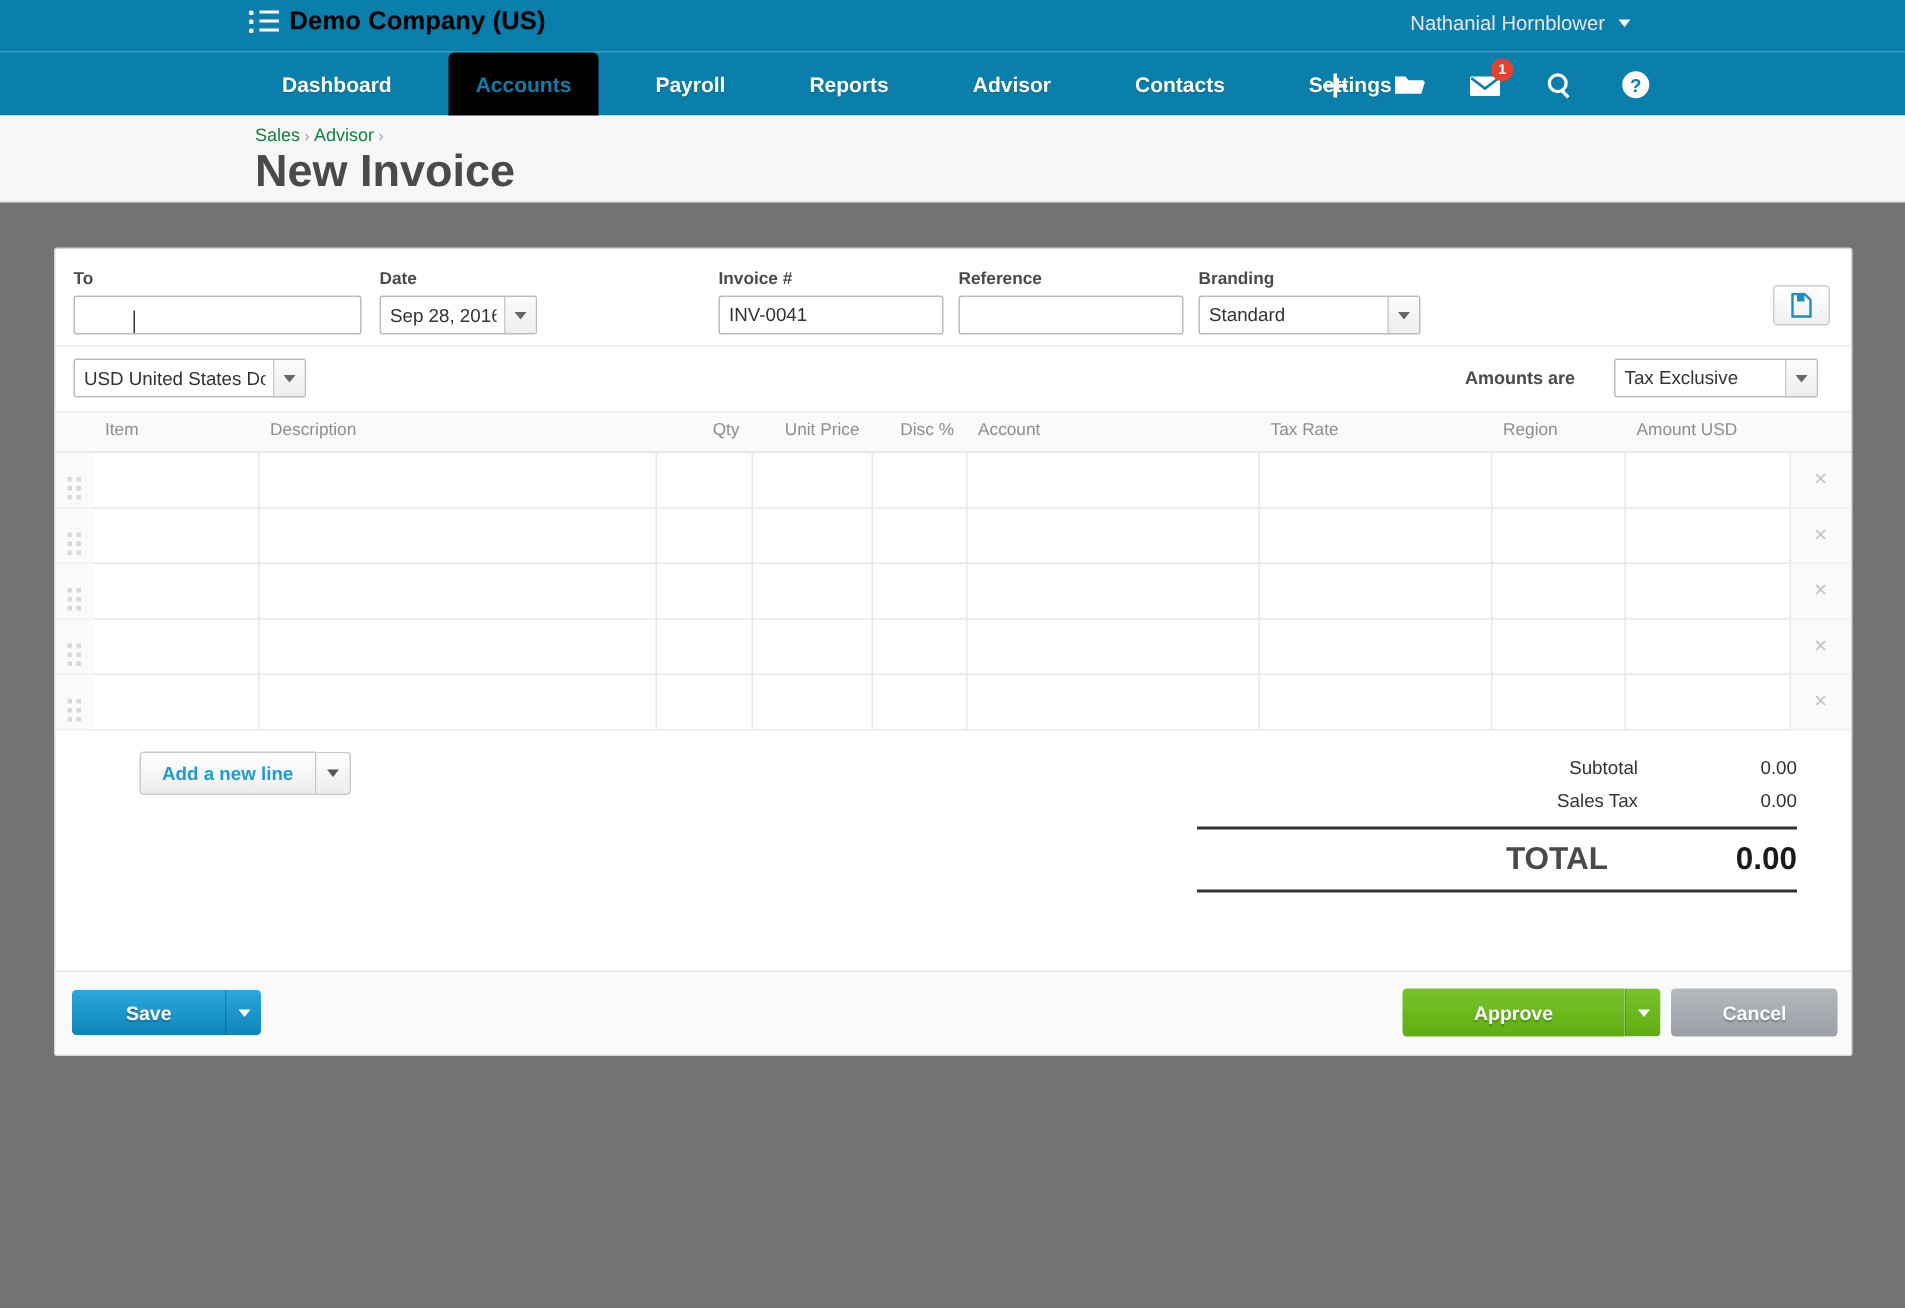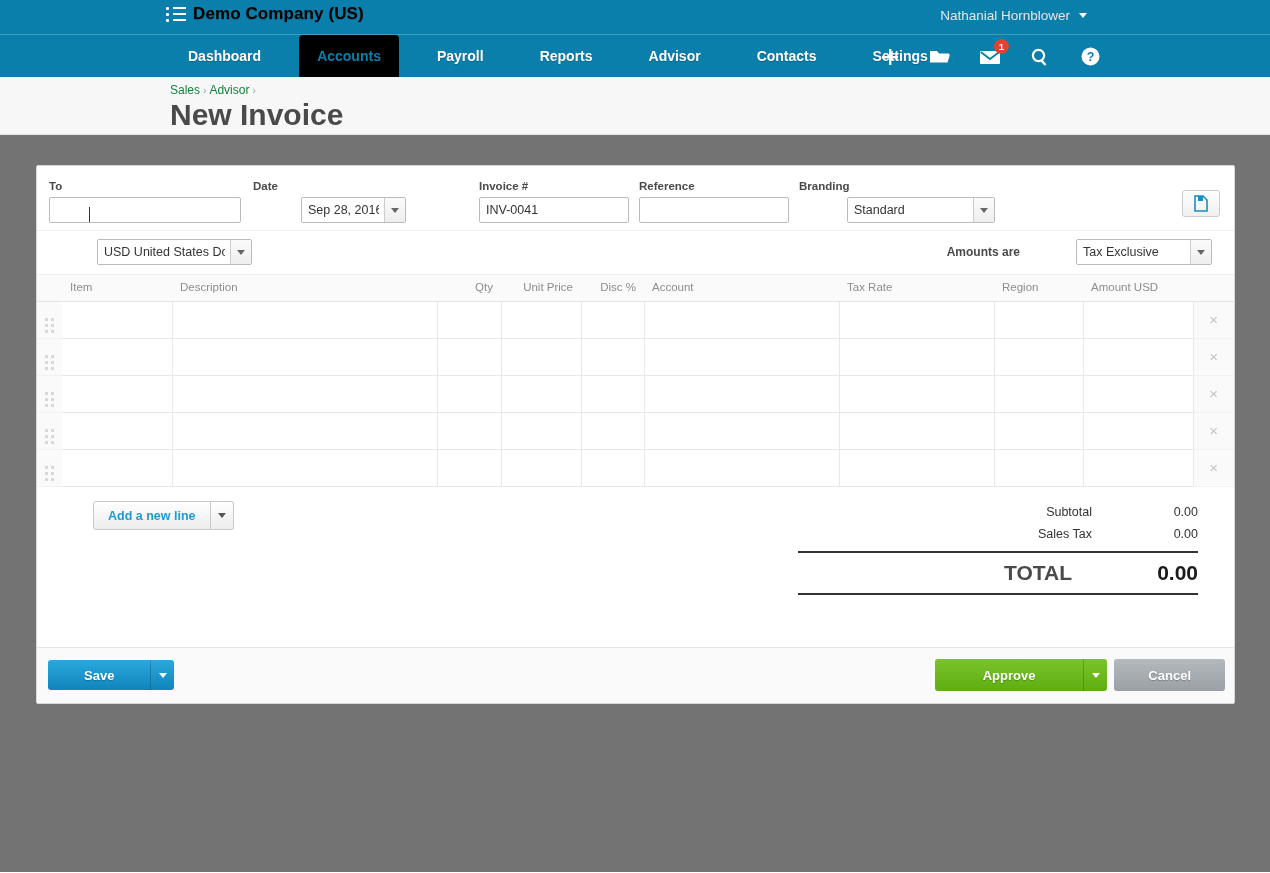--- a/index.html
+++ b/index.html
@@ -172,21 +172,21 @@
     border: 1px solid #bbbbbb;
     border-radius: 2px;
     background: #ffffff;
     font-size: 12.5px;
     color: #333333;
     padding: 0 6px;
     font-family: "Liberation Sans", sans-serif;
     outline: none;
   }
   .txtin::placeholder { color: #b0b0b0; }
-  .selwrap { position: relative; display: inline-block; margin-left: 48px; }
+  .selwrap { position: relative; display: inline-block; }
   .selwrap .txtin { padding-right: 26px; }
   .drop-btn {
     position: absolute;
     right: 1px; top: 1px;
     width: 21px; height: 24px;
     background: linear-gradient(#fbfbfb, #eeeeee);
     border-left: 1px solid #cccccc;
     display: flex; align-items: center; justify-content: center;
     cursor: pointer;
   }
@@ -217,21 +217,21 @@
   
   .curr-row {
     position: relative;
     height: 44px;
     border-bottom: 1px solid #eeeeee;
   }
   .curr-left { position: absolute; left: 12px; top: 8px; }
   .curr-right {
     position: absolute;
     right: 22px; top: 8px;
-    display: flex; align-items: center; gap: 8px;
+    display: flex; align-items: center; gap: 26px;
   }
   .amounts-lbl { font-size: 12px; font-weight: bold; color: #4a4a4a; }
 
   
   .lt { width: 100%; border-collapse: collapse; table-layout: fixed; }
   .lt thead th {
     background: #fafafa;
     font-size: 11.5px;
     font-weight: normal;
     color: #8d8d8d;

